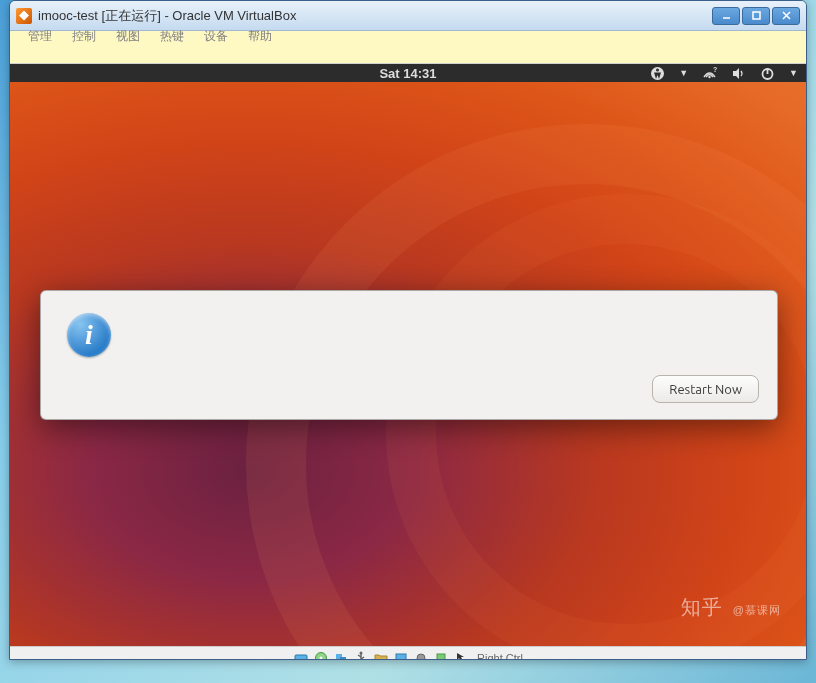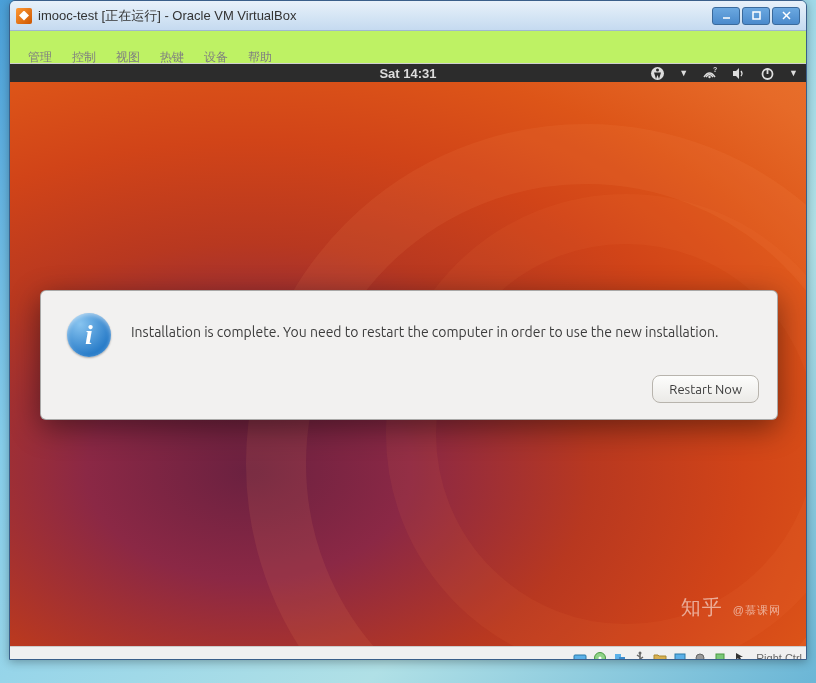--- a/index.html
+++ b/index.html
@@ -9,21 +9,21 @@
 .window-outer { width: 798px; height: 660px; margin: 0 auto; border: 1px solid #3a5f8a; border-radius: 6px 6px 0 0; overflow: hidden; box-shadow: 0 2px 10px rgba(0,0,0,0.3); }
 .titlebar { height: 30px; background: linear-gradient(180deg, #e8f1fa 0%, #d6e6f5 50%, #c5daf0 100%); display: flex; align-items: center; padding: 0 6px; border-bottom: 1px solid #a0b8d0; }
 .titlebar-icon { width: 16px; height: 16px; background: linear-gradient(135deg, #ff9933, #cc5500); border-radius: 2px; margin-right: 6px; position: relative; }
 .titlebar-icon::after { content: ""; position: absolute; top: 3px; left: 3px; width: 10px; height: 10px; background: #fff; clip-path: polygon(50% 0, 100% 50%, 50% 100%, 0 50%); }
 .titlebar-text { flex: 1; font-size: 13px; color: #333; }
 .win-controls { display: flex; gap: 2px; }
 .win-btn { width: 28px; height: 18px; background: linear-gradient(180deg, #6ba8e0, #4a8acc); border: 1px solid #3a6a9c; border-radius: 3px; display: flex; align-items: center; justify-content: center; color: #fff; font-size: 10px; cursor: pointer; }
 .win-btn.close { background: linear-gradient(180deg, #6ba8e0, #4a8acc); }
 
 
-.vbox-menu { height: 24px; background: #bef264; display: flex; align-items: flex-start; padding: 16px 8px; border-bottom: 1px solid #d0d0d0; }
+.vbox-menu { height: 24px; background: #fef9c3; display: flex; align-items: flex-end; padding: 16px 8px; border-bottom: 1px solid #d0d0d0; }
 .vbox-menu-item { font-size: 12px; color: #808080; padding: 2px 10px; cursor: pointer; }
 
 
 .guest { width: 100%; height: 582px; background: radial-gradient(ellipse 900px 600px at 30% 70%, #6b2140 0%, #8b2845 18%, #b83820 38%, #d14418 55%, #dd5518 70%, #e66a28 85%, #ea7830 100%); position: relative; overflow: hidden; }
 .guest::before { content: ""; position: absolute; right: -120px; top: 60px; width: 560px; height: 560px; border: 60px solid rgba(255,160,100,0.10); border-radius: 50%; }
 .guest::after { content: ""; position: absolute; right: -60px; top: 130px; width: 380px; height: 380px; border: 50px solid rgba(255,140,80,0.08); border-radius: 50%; }
 
 
 .ubuntu-topbar { height: 18px; background: #2c2c2c; display: flex; align-items: center; color: #ddd; font-size: 13px; font-weight: 600; padding: 0 8px; position: relative; z-index: 2; }
 .topbar-center { position: absolute; left: 50%; transform: translateX(-50%); }
@@ -34,21 +34,21 @@
 .dialog { position: absolute; left: 30px; top: 226px; width: 738px; background: #f2f1f0; border: 1px solid rgba(0,0,0,0.3); border-radius: 6px; box-shadow: 0 8px 30px rgba(0,0,0,0.45); z-index: 5; overflow: hidden; }
 .dialog-titlebar { height: 30px; background: linear-gradient(180deg, #545450, #3e3e3a); display: flex; align-items: center; justify-content: center; position: relative; color: #eae9e7; font-size: 13px; font-weight: 600; }
 .dialog-close { position: absolute; right: 8px; top: 6px; width: 18px; height: 18px; border-radius: 50%; background: radial-gradient(circle at 35% 30%, #ff8c5a, #e24a1a 70%); display: flex; align-items: center; justify-content: center; color: #4a1a0a; font-size: 11px; cursor: pointer; box-shadow: inset 0 1px 1px rgba(255,255,255,0.4); }
 .dialog-body { padding: 22px 26px 18px; display: flex; align-items: flex-start; gap: 20px; }
 .info-icon { width: 44px; height: 44px; border-radius: 50%; background: radial-gradient(circle at 30% 25%, #87c4f0, #2a7dc9 70%); display: flex; align-items: center; justify-content: center; color: #fff; font-family: Georgia, serif; font-style: italic; font-weight: bold; font-size: 28px; box-shadow: inset 0 2px 4px rgba(255,255,255,0.5), 0 1px 2px rgba(0,0,0,0.3); flex-shrink: 0; }
 .dialog-msg { color: #3c3c3c; font-size: 14px; line-height: 1.4; padding-top: 10px; font-family: Ubuntu, "Segoe UI", sans-serif; }
 .dialog-actions { padding: 0 18px 16px; display: flex; justify-content: flex-end; }
 .restart-btn { background: linear-gradient(180deg, #fdfdfc, #ebeae7); border: 1px solid #b8b4ad; border-radius: 8px; padding: 6px 16px; font-size: 13px; color: #3c3c3c; cursor: pointer; font-family: Ubuntu, "Segoe UI", sans-serif; }
 
 
-.vbox-status { height: 22px; background: #f0f0f0; border-top: 1px solid #ccc; display: flex; align-items: center; justify-content: flex-end; padding: 0 4px; gap: 4px; }
+.vbox-status { height: 22px; background: #f0f0f0; border-top: 1px solid #ccc; display: flex; align-items: center; justify-content: center; padding: 0 4px; gap: 4px; }
 .status-ico { width: 16px; height: 16px; font-size: 11px; display: flex; align-items: center; justify-content: center; }
 .status-text { font-size: 11px; color: #666; margin-left: 4px; }
 .watermark { position: absolute; right: 25px; bottom: 25px; font-size: 20px; color: rgba(255,255,255,0.55); font-weight: 400; letter-spacing: 1px; pointer-events: none; z-index: 3; }
 .watermark-small { font-size: 11px; margin-left: 10px; }
 </style>
 </head>
 <body>
 
 <div class="window-outer">
   <div class="titlebar">
@@ -115,21 +115,20 @@
               <line x1="7.5" y1="2" x2="7.5" y2="8" stroke="#ddd" stroke-width="1.8"></line>
             </svg>
           </span>
         <span style="font-size:9px">▼</span>
       </div>
     </div>
 
     <div class="dialog">
       <div class="dialog-body">
         <div class="info-icon">i</div>
-        <div class="dialog-msg">Installation is complete. You need to restart the computer in order to use the new installation.</div>
       </div>
       <div class="dialog-actions">
         <button class="restart-btn">Restart Now</button>
       </div>
     </div>
 
     <div class="watermark">
       <span>知乎</span><span class="watermark-small">@慕课网</span>
     </div>
   </div>

